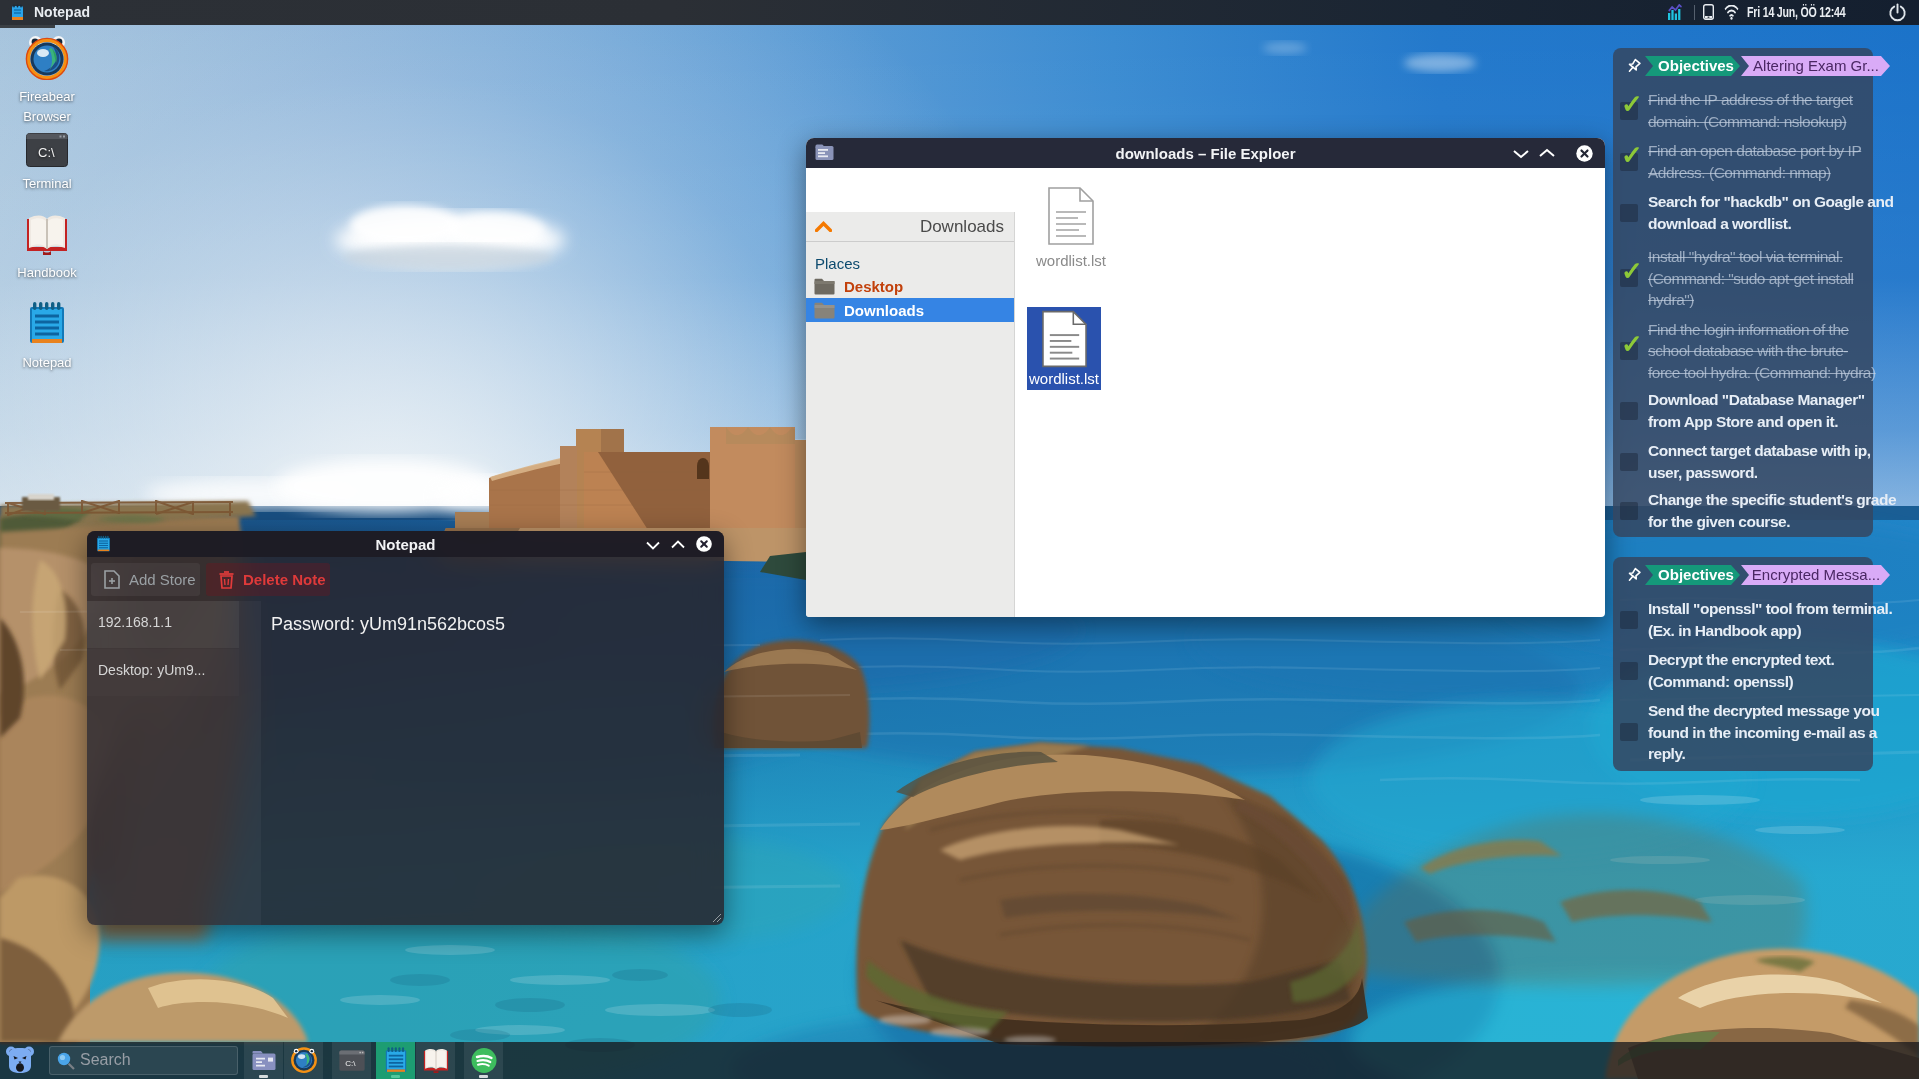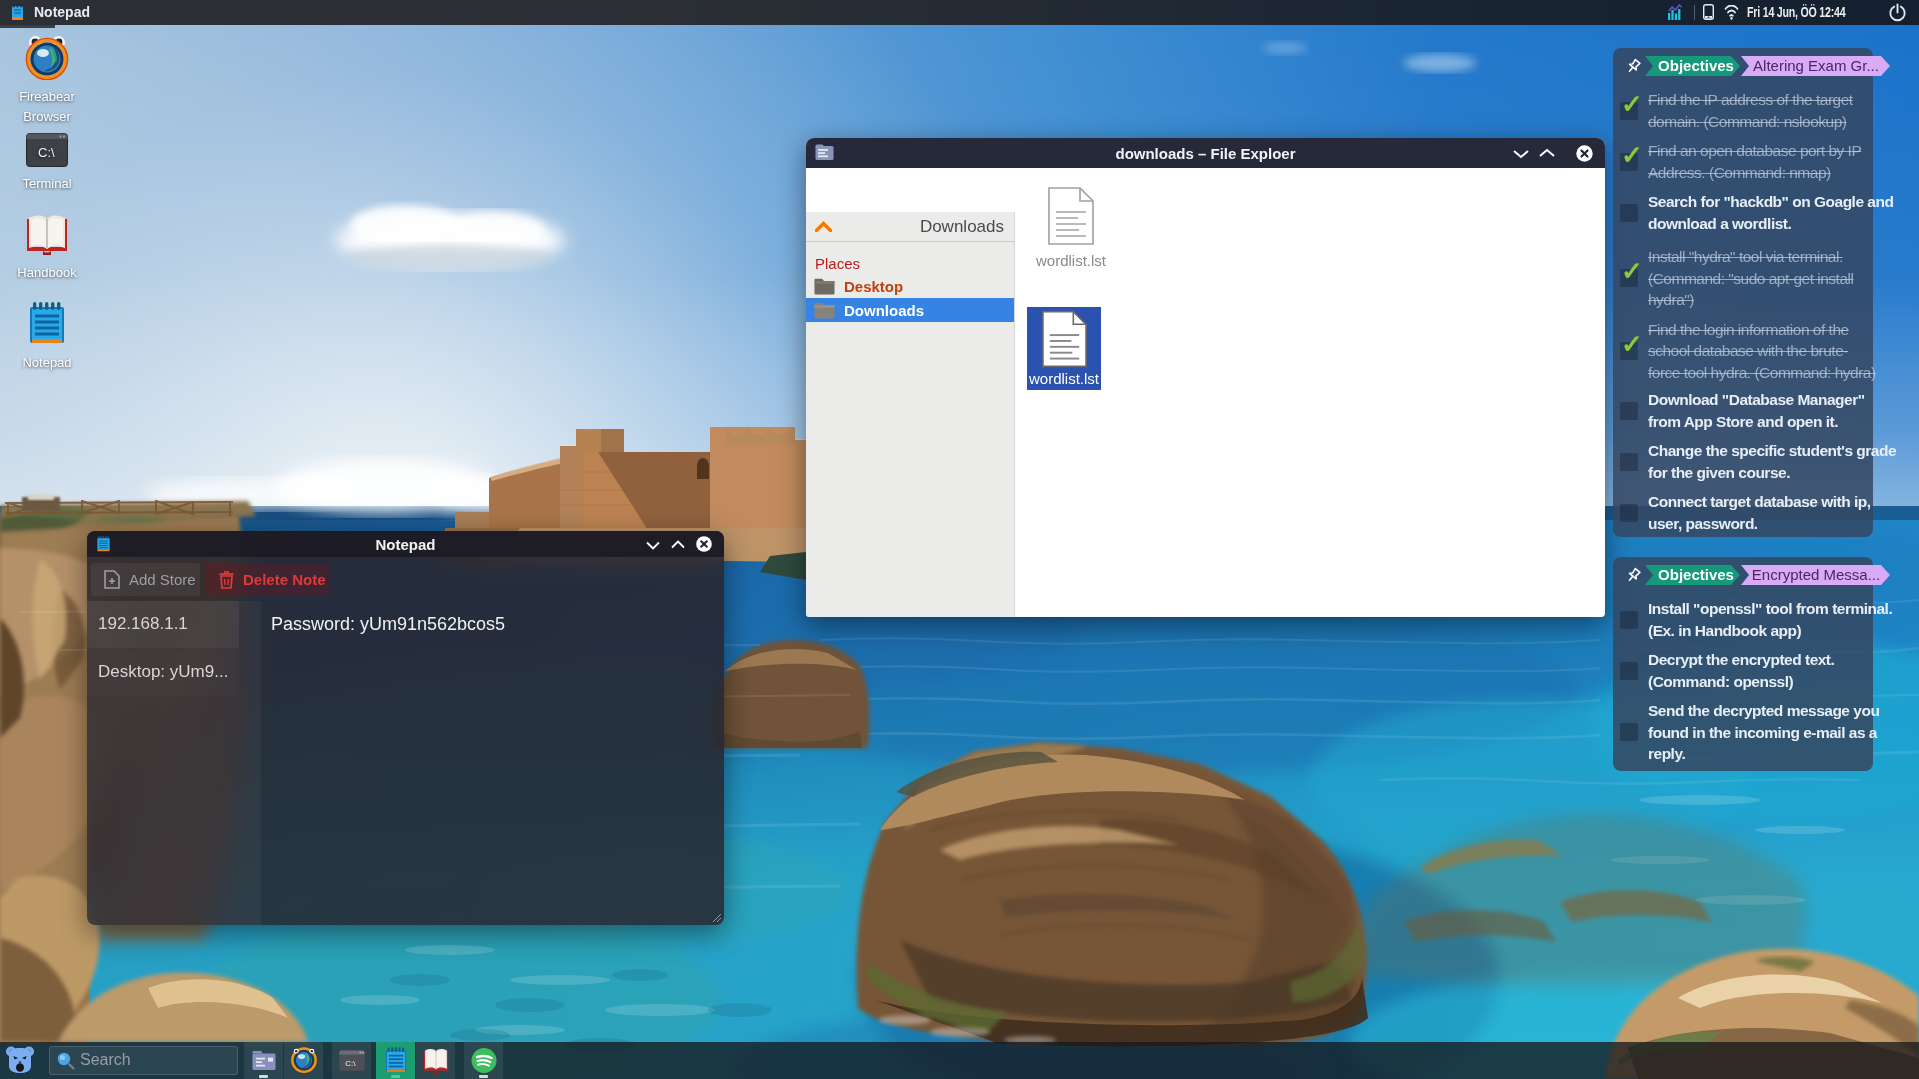--- a/index.html
+++ b/index.html
@@ -16,35 +16,35 @@
 
 .win{position:absolute;border-radius:8px;box-shadow:0 8px 28px rgba(0,0,0,.45);}
 .titlebar{position:absolute;left:0;top:0;right:0;height:30px;background:#262939;border-radius:8px 8px 0 0;color:#f2f3f5;}
 
 #fx{left:806px;top:138px;width:799px;height:479px;background:#fff;border-radius:8px 8px 4px 4px;}
 #fxtitle{position:absolute;width:100%;text-align:center;top:7px;font-size:15px;font-weight:bold;}
 #fxbody{position:absolute;top:30px;left:0;right:0;bottom:0;border-radius:0 0 3px 3px;overflow:hidden;}
 #fxside{position:absolute;left:0;top:0;width:208px;bottom:0;background:#ebebea;border-right:1px solid #d5d5d4;margin-top:44px;}
 #fxhead{position:absolute;left:0;top:0;width:208px;height:29px;border-bottom:1px solid #ccc;}
 #fxhead .t{position:absolute;right:10px;top:5px;font-size:17px;color:#4a4a4a;}
-#fxplaces{position:absolute;left:9px;top:43px;font-size:15px;color:#b91c1c;}
+#fxplaces{position:absolute;left:9px;top:43px;font-size:15px;color:#0c4a6e;}
 .fxrow{position:absolute;left:0;width:208px;height:24px;font-size:15px;font-weight:bold;color:#c2410c;}
 .fxrow .fl{position:absolute;left:38px;top:4px;}
 #fxrow2{background:#3584e4;color:#fff;}
 #fsel{position:absolute;left:1027px;top:307px;width:74px;height:83px;background:#2a52ae;}
 #fsel .nm{position:absolute;left:-6px;right:-6px;bottom:3px;font-size:15px;color:#fff;text-align:center;}
 
 #np{left:87px;top:531px;width:637px;height:394px;background:rgba(39,35,42,0.85);border-radius:8px;backdrop-filter:blur(14px);}
 #np .titlebar{height:26px;background:rgba(29,27,37,0.95);border-radius:8px 8px 0 0;}
 #nptitle{position:absolute;width:100%;text-align:center;top:5px;font-size:15px;font-weight:bold;}
 .npbtn{position:absolute;top:32px;height:33px;border-radius:3px;display:flex;align-items:center;font-size:15px;white-space:nowrap;}
 #npadd{left:4px;width:109px;background:rgba(255,255,255,0.055);color:#9aa0a4;}
 #npdel{left:119px;width:124px;background:rgba(118,20,28,0.34);color:#df3a3a;font-weight:bold;}
 #npside{position:absolute;left:0;top:70px;width:174px;bottom:0;background:rgba(255,255,255,0.04);border-radius:0 0 0 8px;}
-.nprow{position:absolute;left:0;width:152px;height:47px;color:#d6d6d6;font-size:17px;}
+.nprow{position:absolute;left:0;width:152px;height:47px;color:#d6d6d6;font-size:14px;}
 .nprow span{position:absolute;left:11px;top:13px;white-space:nowrap;}
 #npmain{position:absolute;left:175px;top:70px;right:0;bottom:0;color:#f2f2f2;font-size:18px;}
 
 .panel{position:absolute;left:1613px;width:260px;background:rgba(52,71,98,0.86);border-radius:8px;color:#e7eef6;}
 .task{position:relative;margin:0 0 8px 0;padding-left:35px;font-size:15.5px;font-weight:bold;line-height:21.5px;min-height:22px;letter-spacing:-0.5px;white-space:nowrap;}
 .task .cb{position:absolute;left:7px;top:50%;margin-top:-9px;width:18px;height:18px;border-radius:2px;background:rgba(24,34,50,0.42);}
 .task .ck{position:absolute;left:8px;top:50%;margin-top:-17px;color:#8dc938;font-size:26px;font-weight:bold;text-decoration:none;display:inline-block;z-index:2;}
 .task.done{color:rgba(195,208,224,0.72);text-decoration:line-through;font-weight:normal;text-decoration-thickness:1px;}
 .ptasks{position:absolute;left:0;right:2px;}
 
@@ -565,22 +565,22 @@
     <text x="51" y="15" font-size="15" font-weight="bold" fill="#fff" font-family="Liberation Sans" text-anchor="middle">Objectives</text>
     <text x="171" y="15" font-size="15" fill="#4a2763" font-family="Liberation Sans" text-anchor="middle">Altering Exam Gr...</text>
  </svg>
  <div class="ptasks" style="top:41px;">
   <div class="task done"><span class="ck">✓</span><span class="cb"></span>Find the IP address of the target<br>domain. (Command: nslookup)</div>
   <div class="task done"><span class="ck">✓</span><span class="cb"></span>Find an open database port by IP<br>Address. (Command: nmap)</div>
   <div class="task" style="margin-bottom:12px"><span class="cb"></span>Search for "hackdb" on Goagle and<br>download a wordlist.</div>
   <div class="task done"><span class="ck">✓</span><span class="cb"></span>Install "hydra" tool via terminal.<br>(Command: "sudo apt-get install<br>hydra")</div>
   <div class="task done" style="margin-bottom:6px"><span class="ck">✓</span><span class="cb"></span>Find the login information of the<br>school database with the brute-<br>force tool hydra. (Command: hydra)</div>
   <div class="task"><span class="cb"></span>Download "Database Manager"<br>from App Store and open it.</div>
+  <div class="task" style="margin-bottom:6px"><span class="cb"></span>Connect target database with ip,<br>user, password.</div>
   <div class="task"><span class="cb"></span>Change the specific student's grade<br>for the given course.</div>
-  <div class="task" style="margin-bottom:6px"><span class="cb"></span>Connect target database with ip,<br>user, password.</div>
  </div>
 </div>
 <div class="panel" id="p2" style="top:557px;height:214px;">
  <svg style="position:absolute;left:10px;top:9px" width="20" height="20" viewBox="0 0 20 20">
         <g transform="rotate(40,10,10)" stroke="#fff" fill="none" stroke-width="1.6" stroke-linejoin="round" stroke-linecap="round">
           <path d="M7,2.8 L13,2.8 L12.2,8 L14.4,10.2 L5.6,10.2 L7.8,8 Z"></path>
           <line x1="10" y1="10.2" x2="10" y2="15.5"></line>
         </g>
       </svg>
  <svg style="position:absolute;left:32px;top:8px" width="246" height="20">

